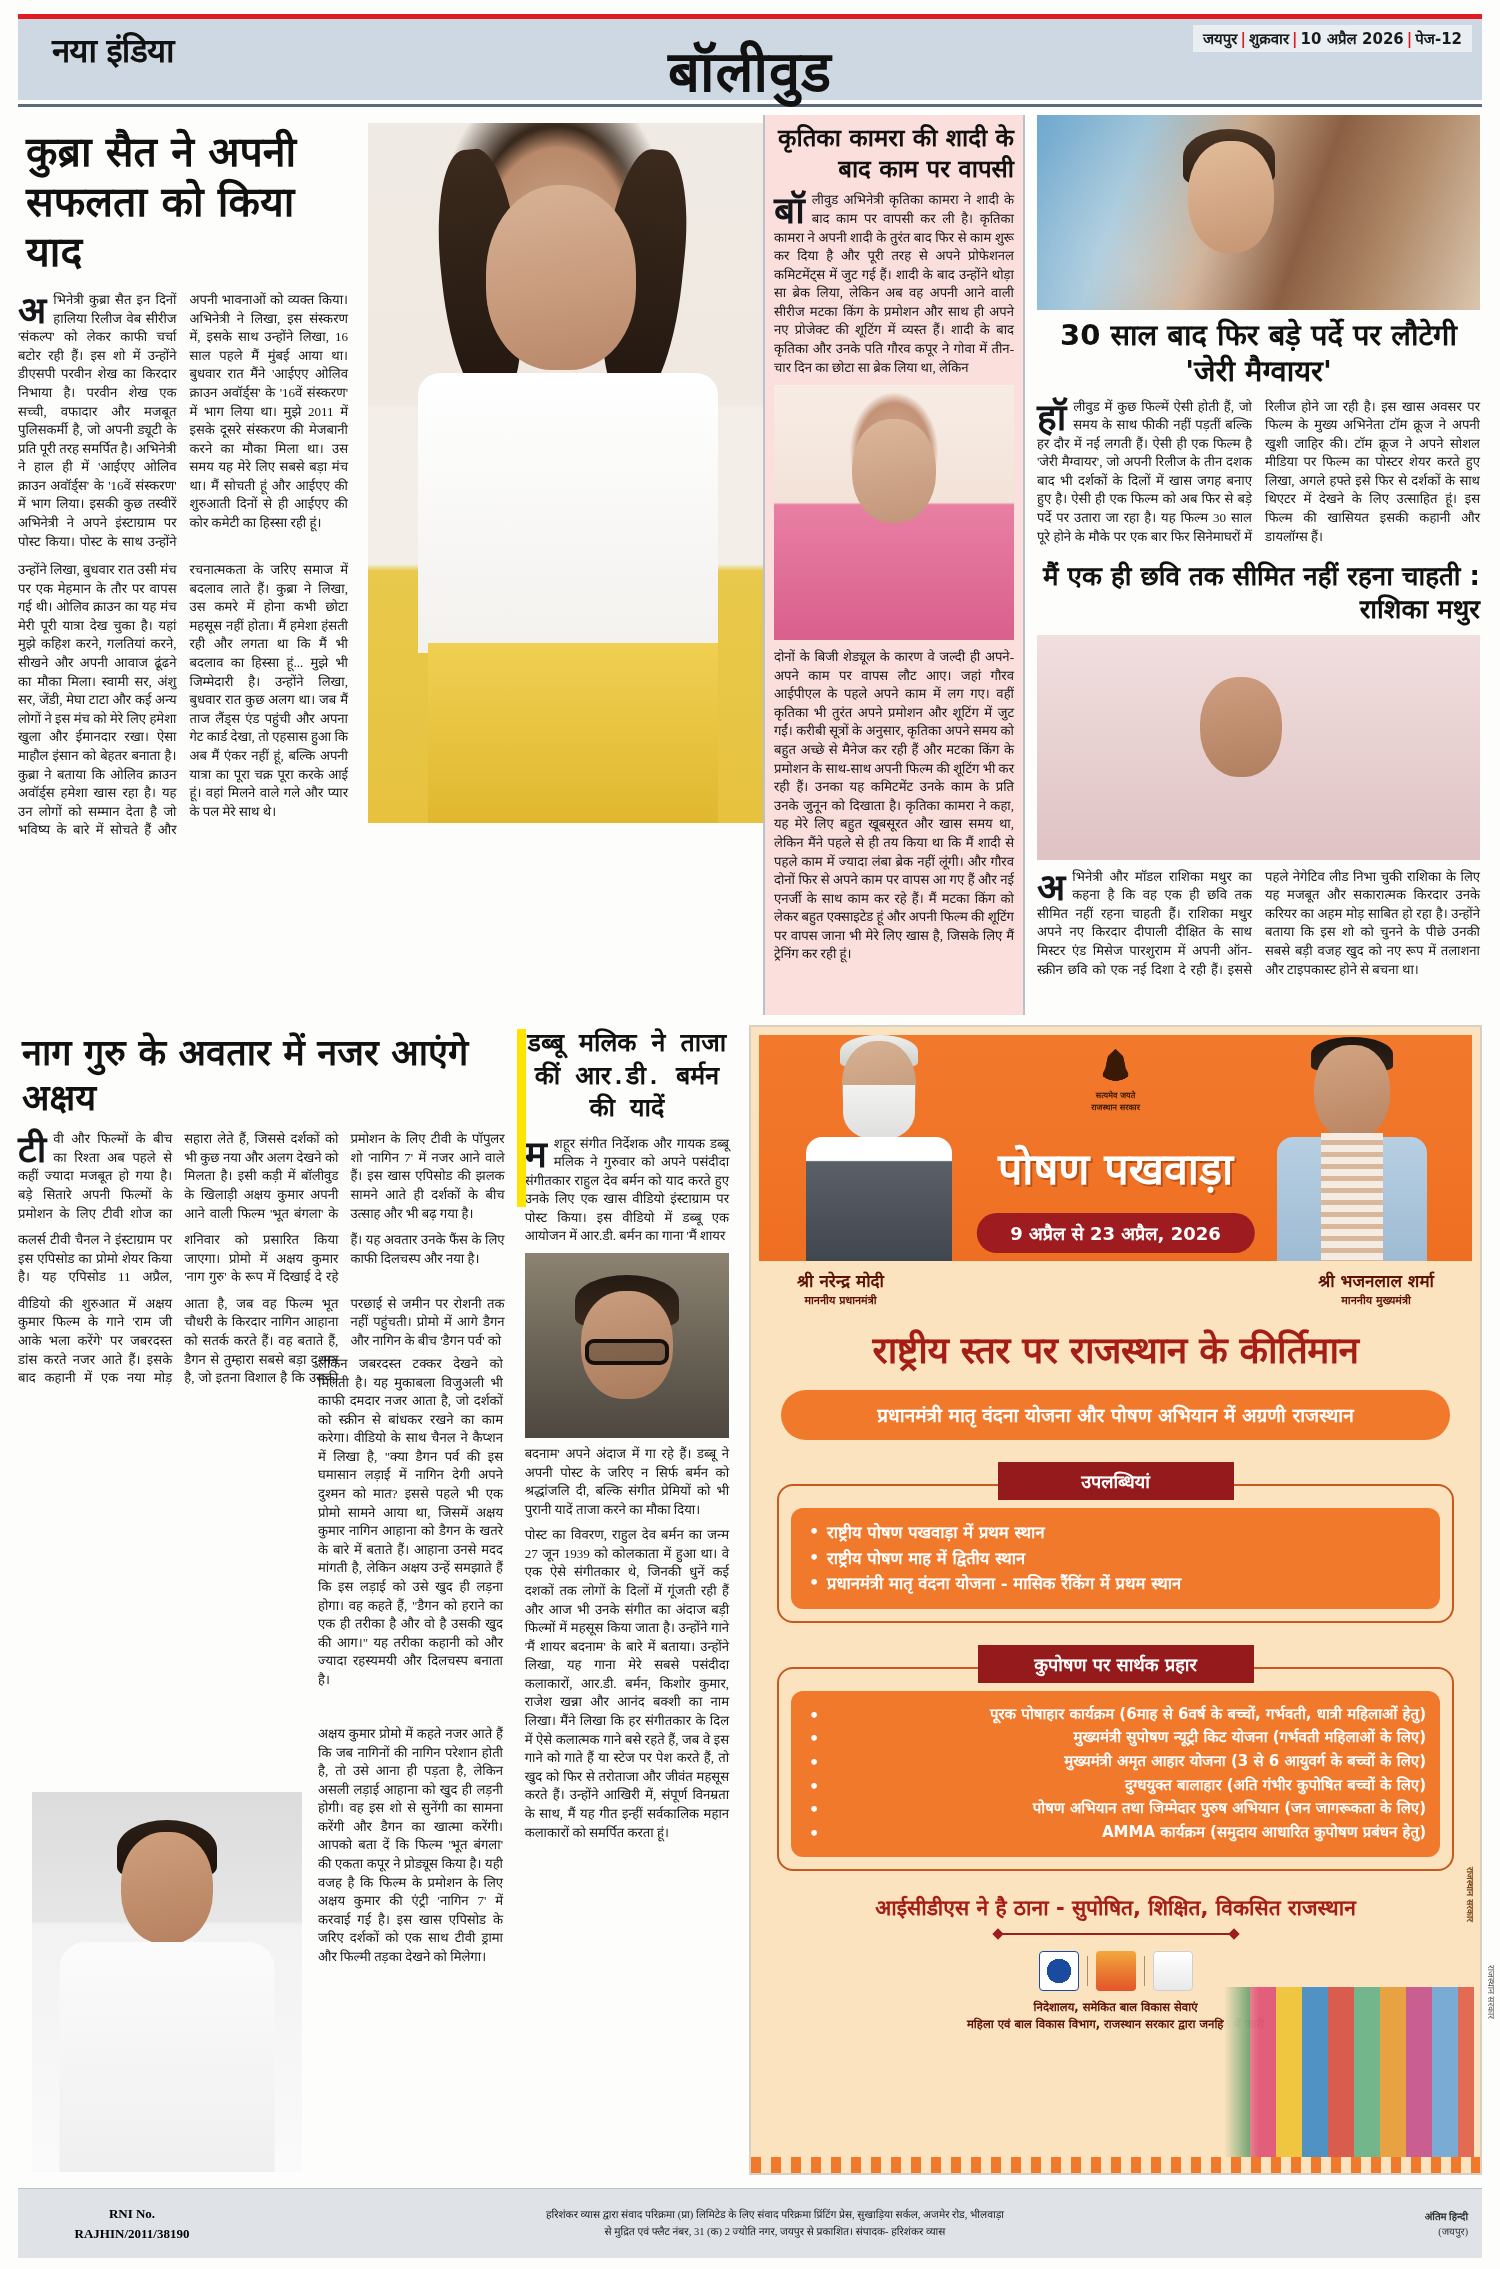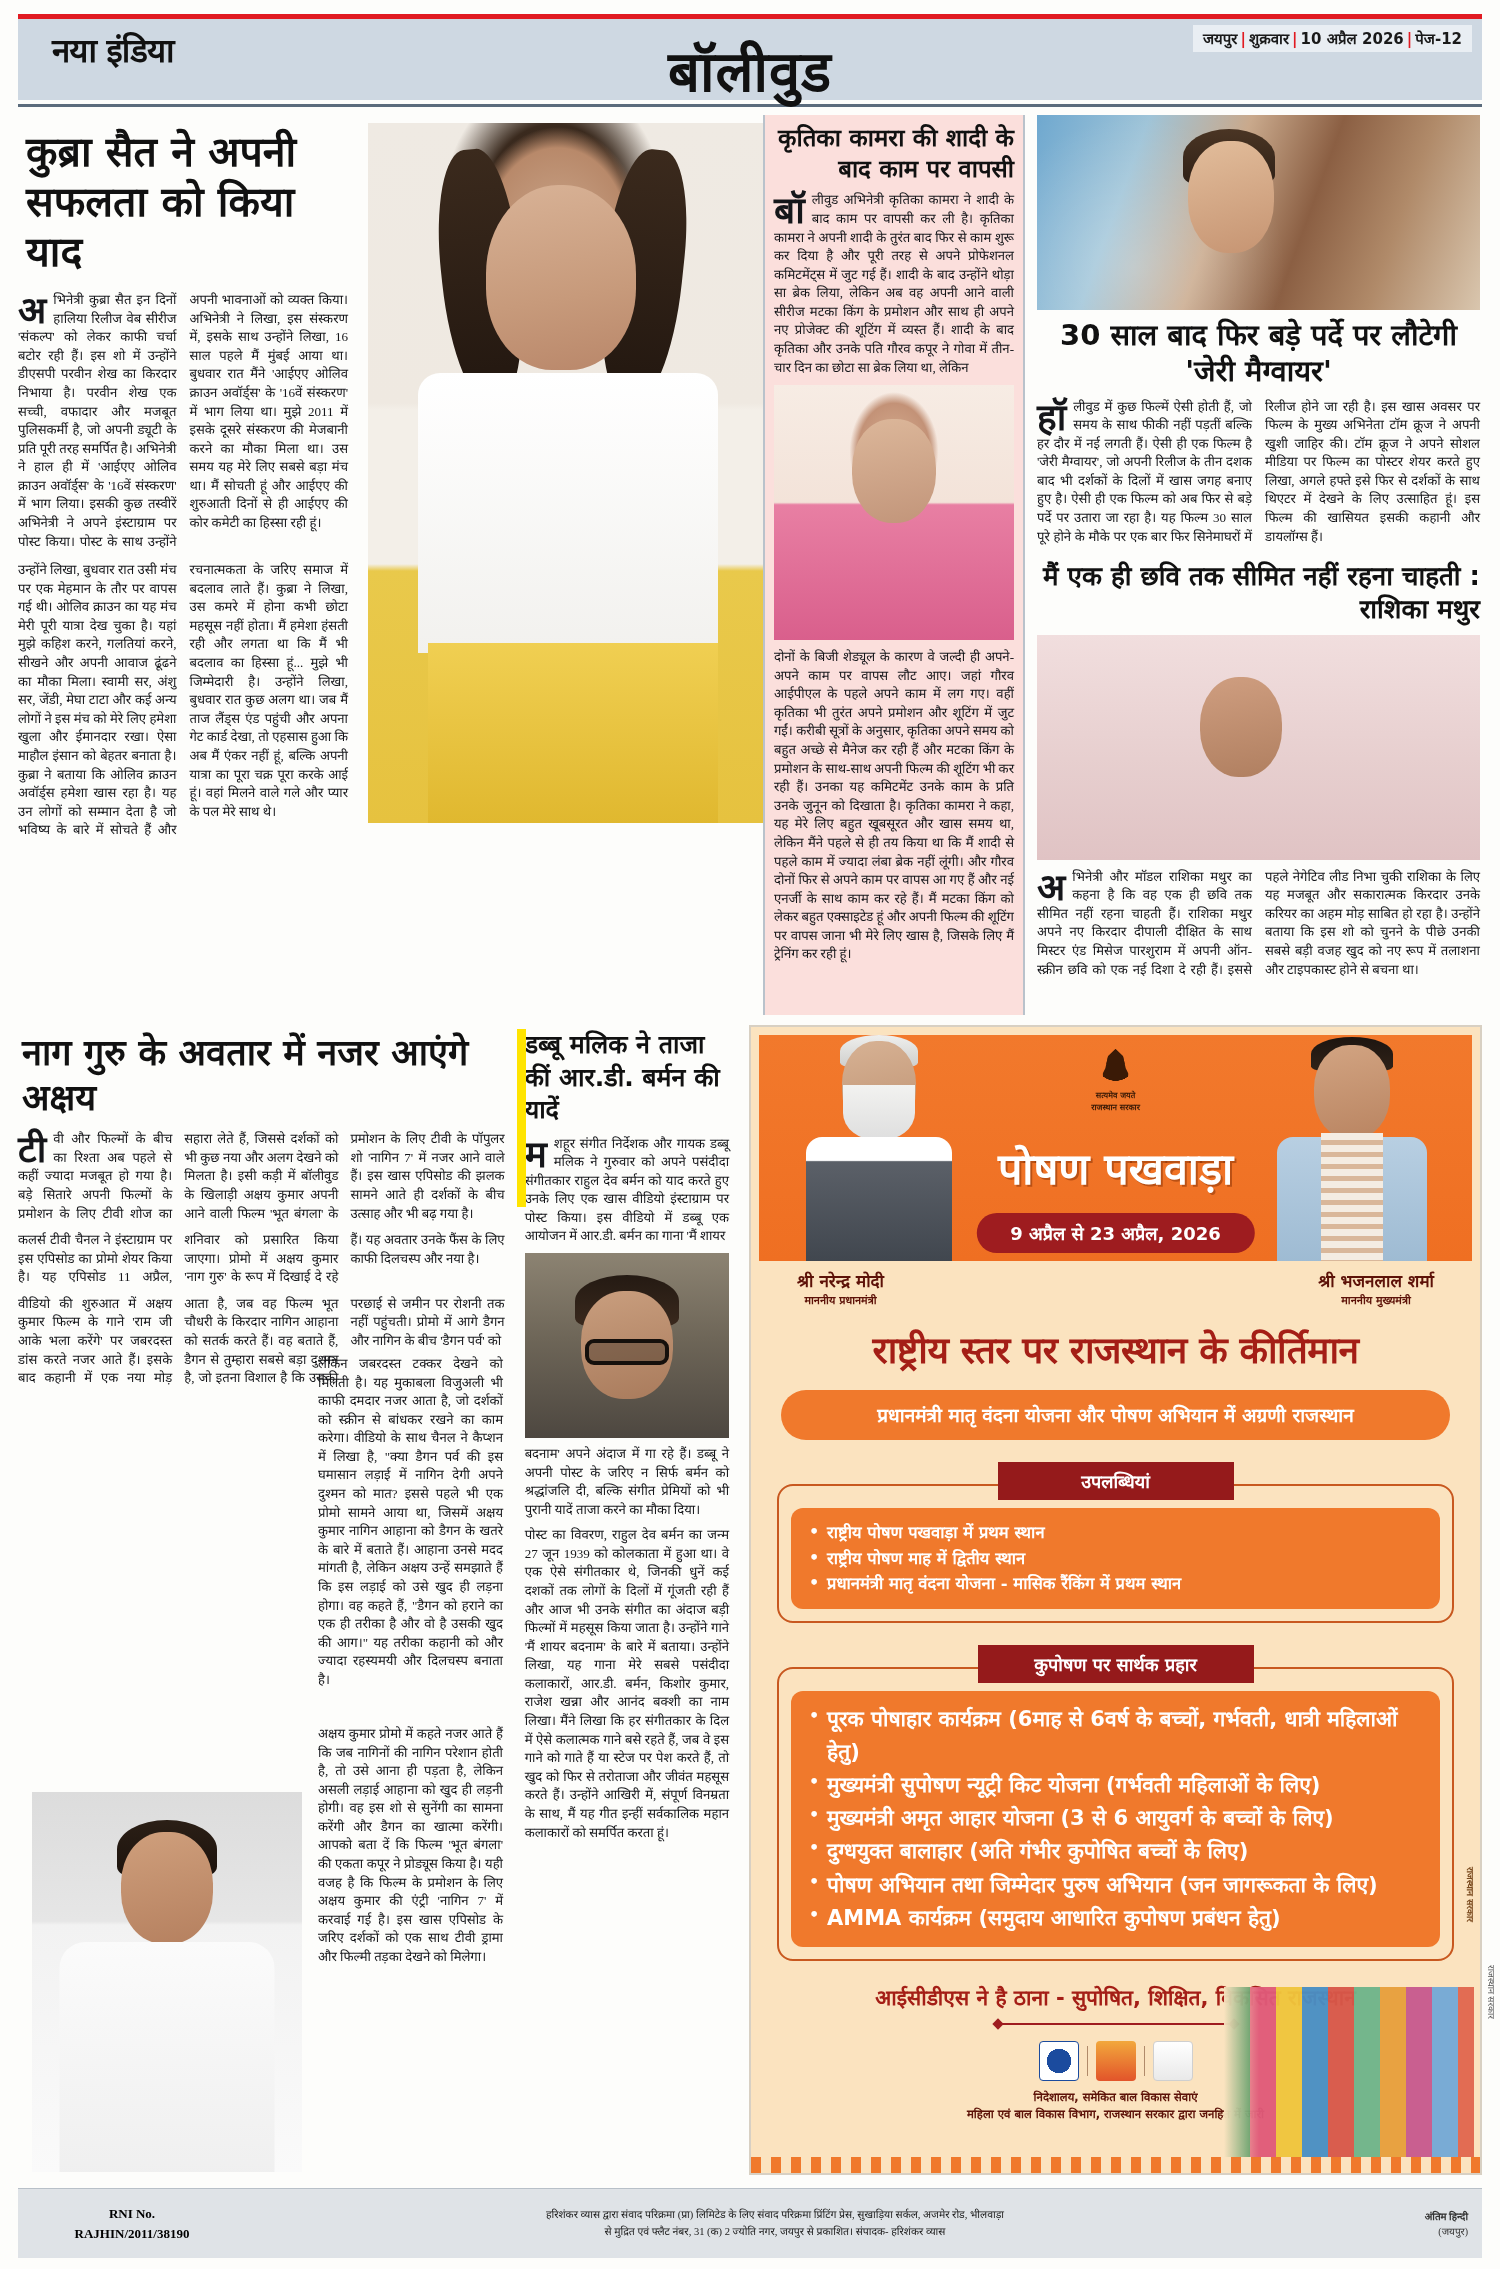--- a/index.html
+++ b/index.html
@@ -168,21 +168,21 @@
   }
 
   
   .bottom-block { display: flex; margin-top: 10px; height: 1155px; }
   .zone-d { width: 498px; padding-right: 10px; position: relative; }
   .zone-e { width: 225px; padding: 0 10px; position: relative; }
   .yellowbar { position: absolute; left: 2px; top: 4px; width: 9px; height: 178px; background: #ffe400; }
   .zone-f { width: 745px; padding-left: 10px; }
 
   .hl-d { font-size: 36px; text-align: left; line-height: 1.24; padding: 6px 0 10px 4px; }
-  .hl-e { font-size: 25px; line-height: 1.3; padding: 4px 0 8px 0; }
+  .hl-e { font-size: 25px; text-align: center; line-height: 1.3; padding: 4px 0 8px 0; font-family: Liberation Mono, monospace; }
 
   .ph-akshay {
     position: absolute; left: 14px; bottom: 8px; width: 270px; height: 380px;
     background: linear-gradient(180deg,#dcdcdc 0%, #e6e6e6 34%, #f2f2f2 35%, #fafafa 100%);
     overflow: hidden;
   }
   .ph-akshay .aface {
     position: absolute; left: 50%; top: 40px; transform: translateX(-50%);
     width: 92px; height: 112px; border-radius: 46%;
     background: linear-gradient(168deg,#cf9f7c,#b5805f);
@@ -336,21 +336,21 @@
   .sec-box {
     background: #f0792c; border-radius: 12px; padding: 12px 14px;
   }
   .sec-box li {
     list-style: none; color: #fff; font-size: 16.5px; font-weight: bold;
     line-height: 1.55; padding-left: 22px; position: relative;
   }
   .sec-box li::before {
     content: "•"; position: absolute; left: 4px; top: 0; font-size: 16px;
   }
-  .sec-box.dense li { font-size: 21px; line-height: 1.58; }
+  .sec-box.dense li { font-size: 15px; line-height: 1.58; text-align: right; }
 
   .ad-tagline {
     text-align: center; color: #a41e16; font-weight: bold;
     font-size: 21px; margin-top: 22px;
   }
   .ad-divider {
     width: 240px; height: 2px; background: #9e1c1f;
     margin: 12px auto 0 auto; position: relative;
   }
   .ad-divider::before, .ad-divider::after {

